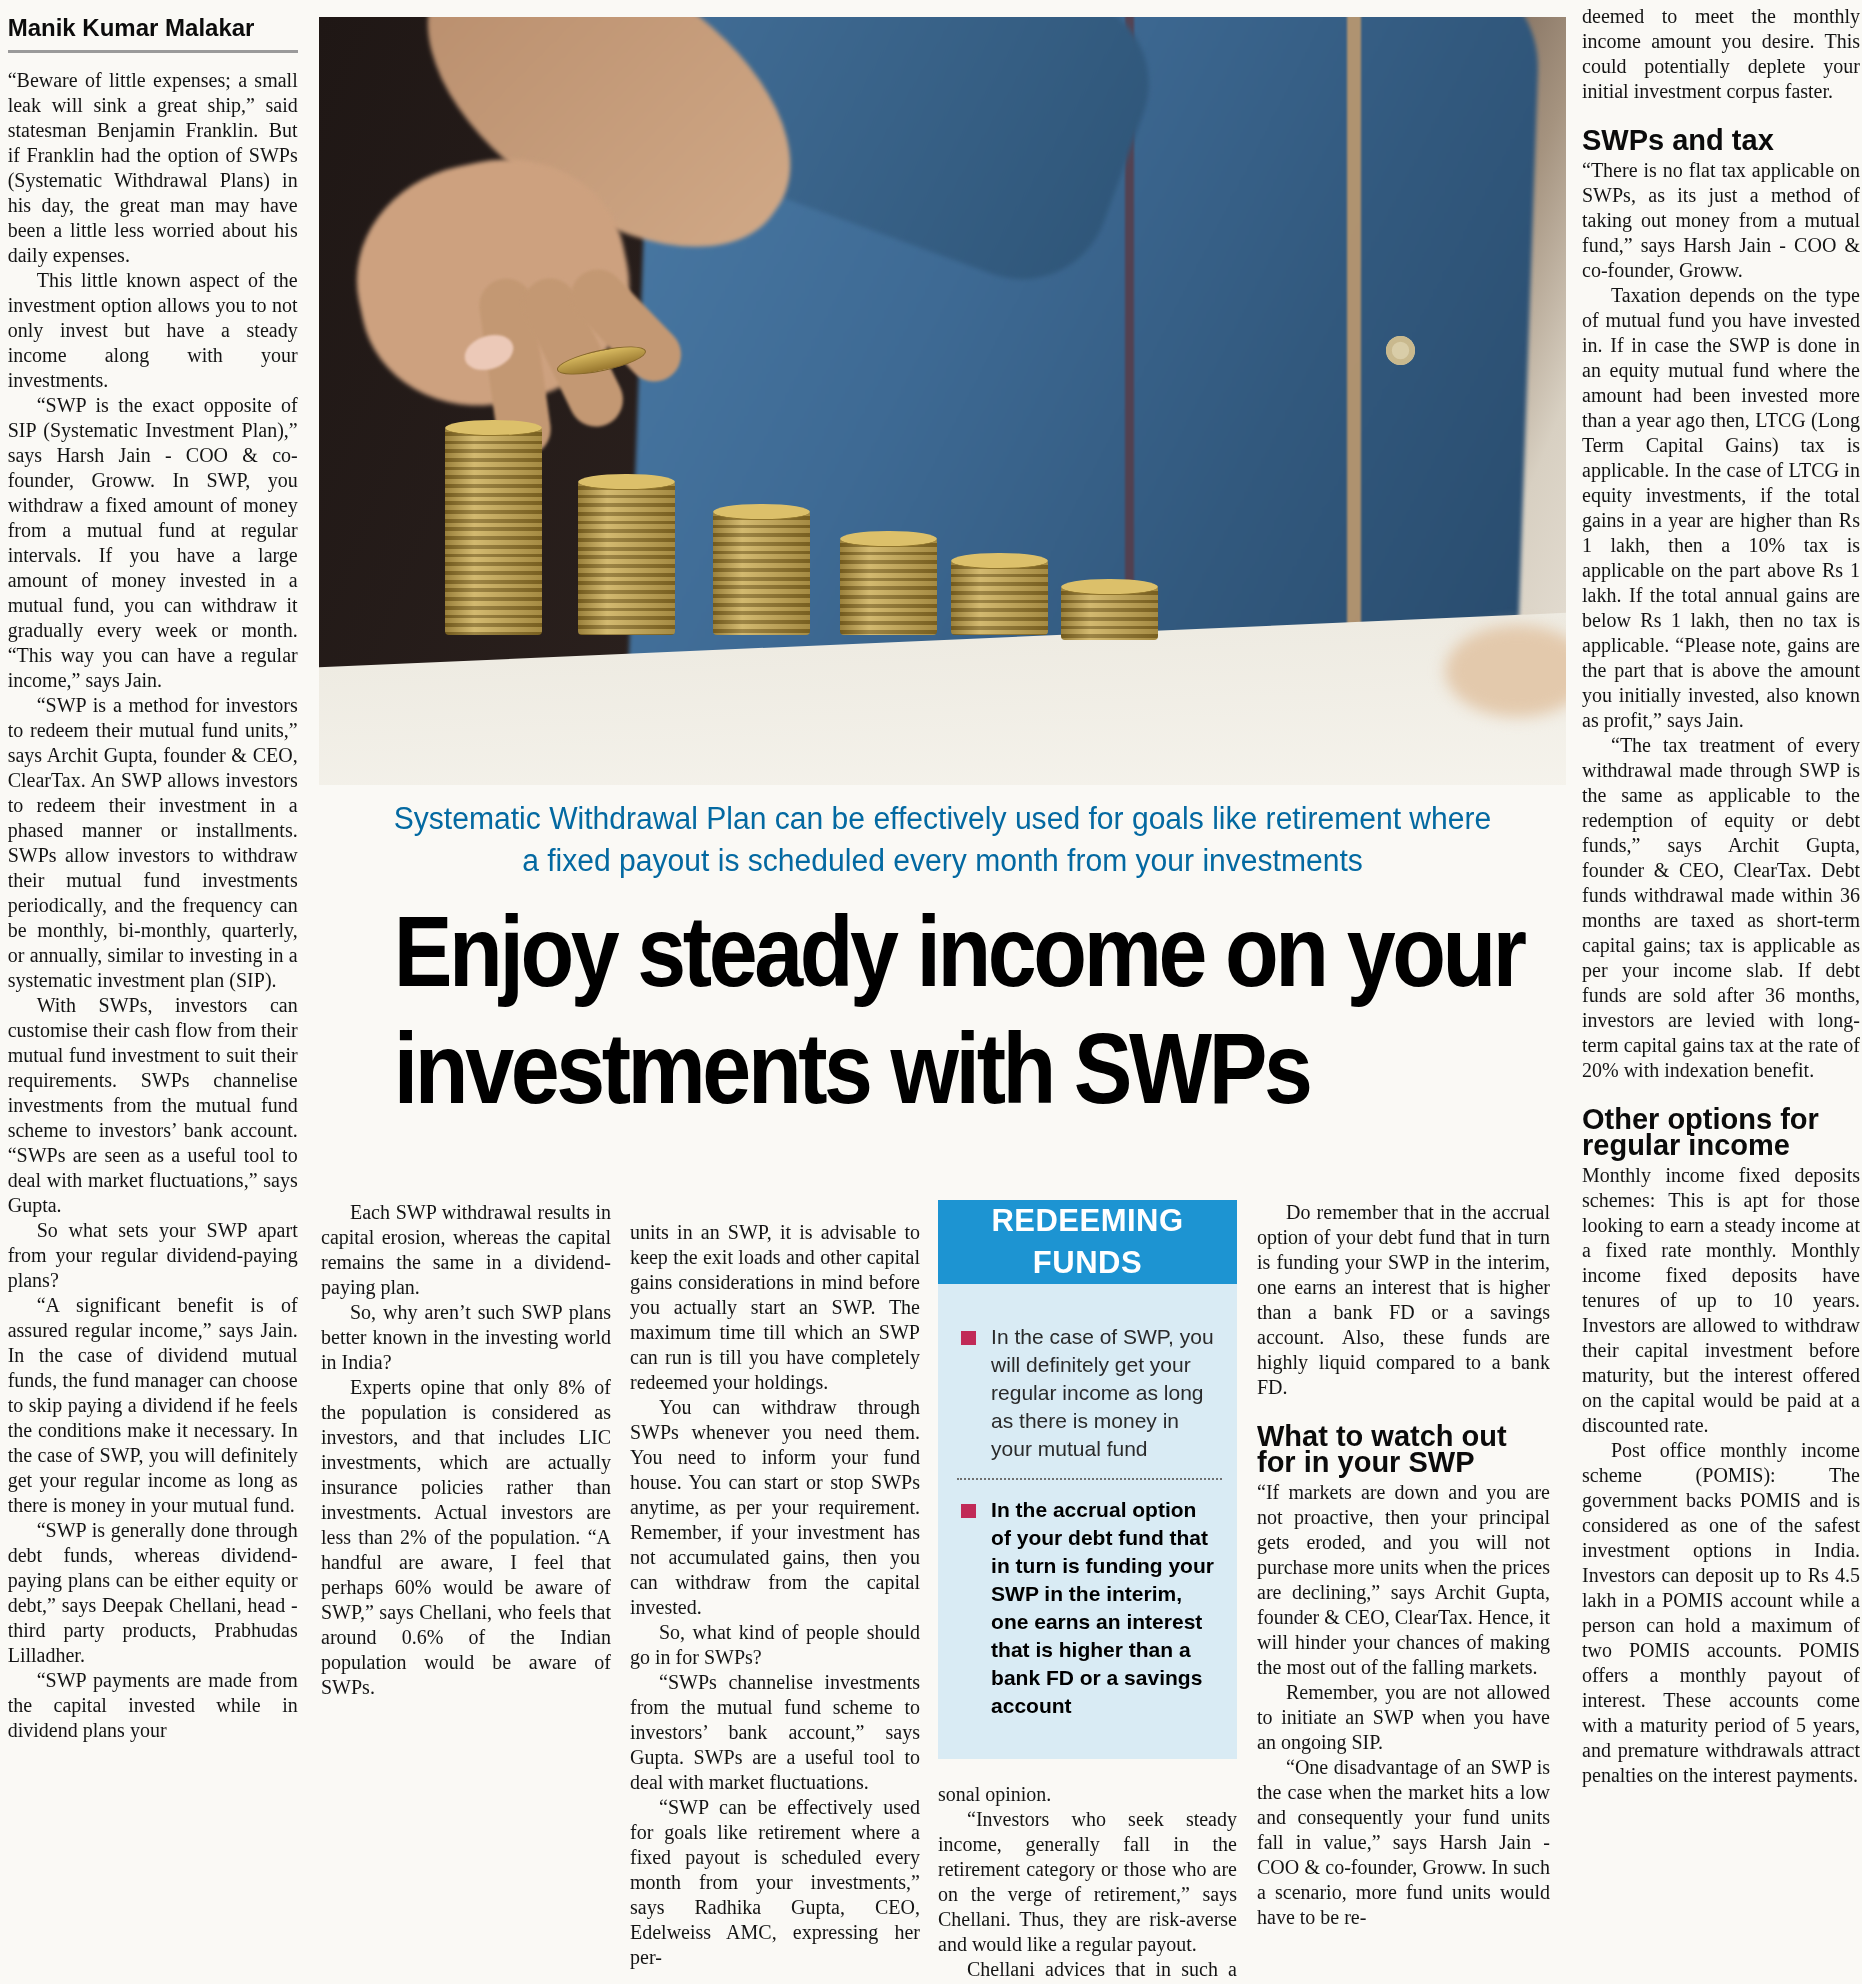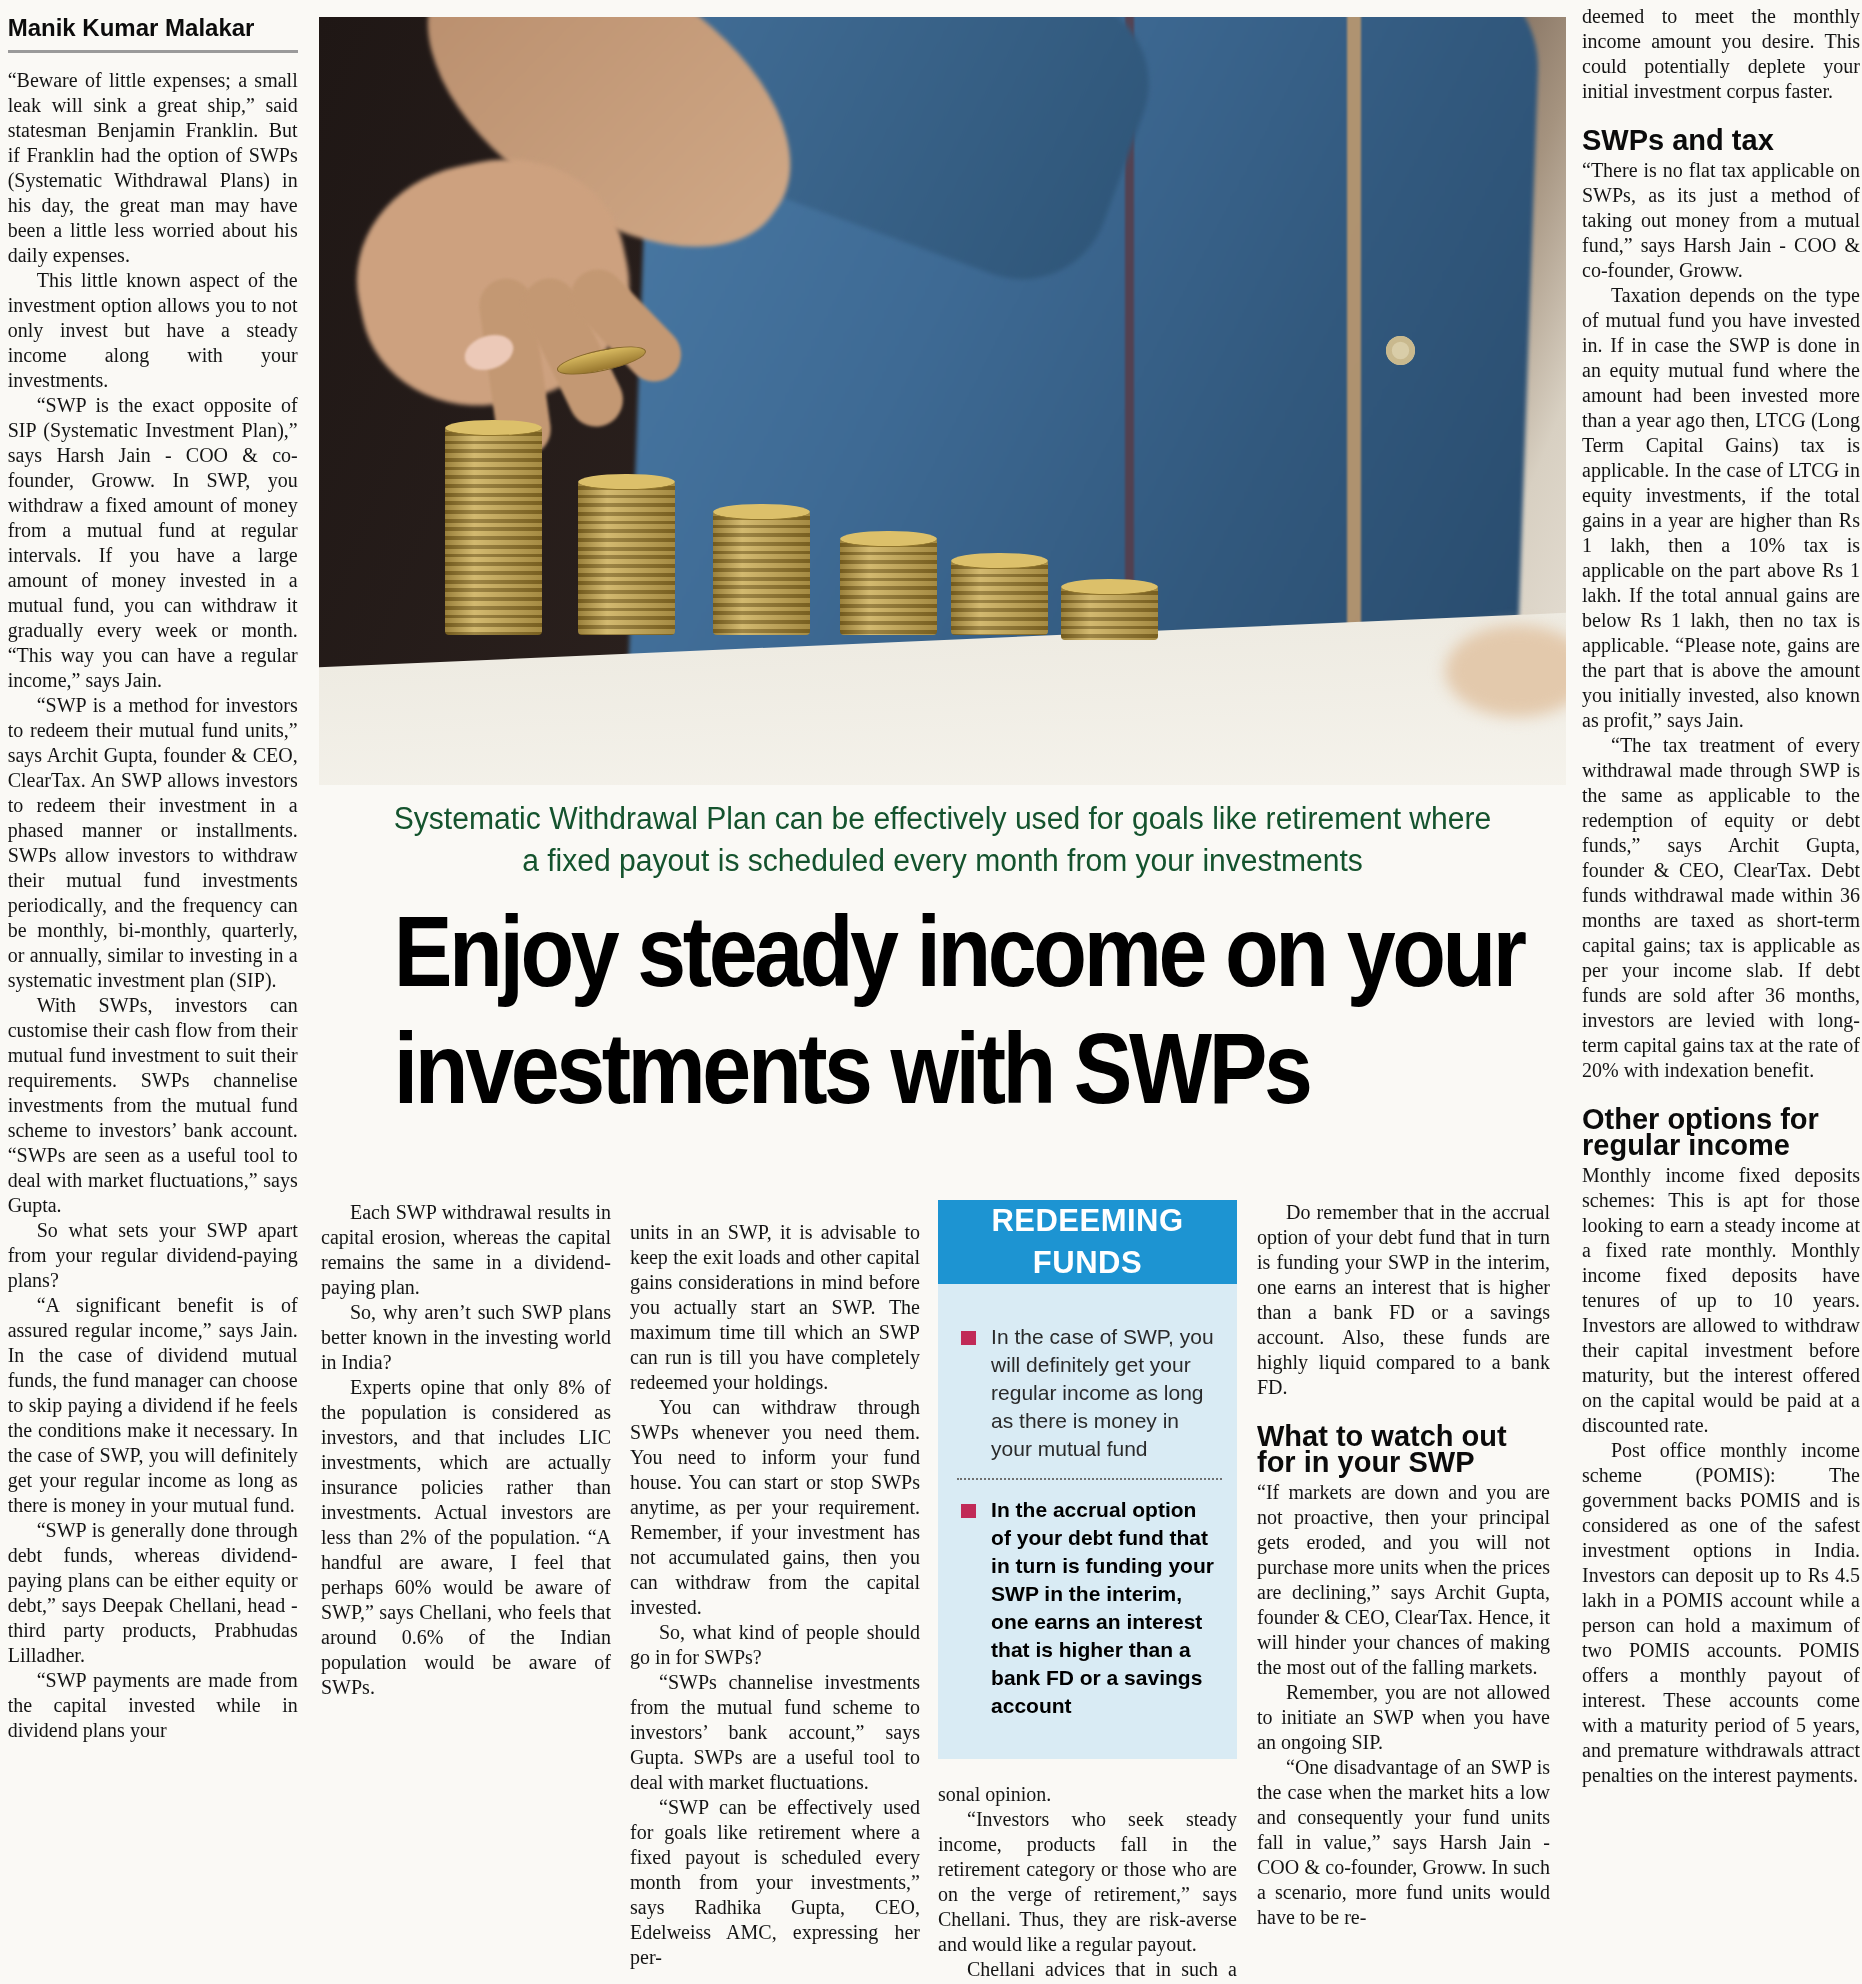--- a/index.html
+++ b/index.html
@@ -60,21 +60,21 @@
        border-radius:50%;border-bottom:1.9px solid #8f742c;}
   .coin-stack.s1{left:126px;height:208px;}
   .coin-stack.s2{left:259px;height:154px;}
   .coin-stack.s3{left:394px;height:124px;}
   .coin-stack.s4{left:521px;height:97px;}
   .coin-stack.s5{left:632px;height:75px;}
   .coin-stack.s6{left:742px;height:54px;bottom:145px;}
 
   
   #caption{position:absolute;left:319px;top:798px;width:1247px;text-align:center;
-           font-family:"Liberation Sans",sans-serif;font-size:31px;line-height:42px;color:#14532d;}
+           font-family:"Liberation Sans",sans-serif;font-size:31px;line-height:42px;color:#0369a1;}
   #caption .cap-line{display:block;transform:scaleX(.97);transform-origin:center;}
   #headline{position:absolute;left:319px;top:893px;width:1247px;text-align:left;
             font-family:"Liberation Sans",sans-serif;font-weight:bold;color:#000000;}
   #headline .hl-line{display:block;font-size:100px;line-height:117px;letter-spacing:-3.9px;
             transform:scaleX(.88);transform-origin:center;white-space:nowrap;}
 
   
   #callout{margin:0 0 23px 0;background:#d9ebf4;}
   #callout-header{background:#1d94d2;color:#ffffff;text-align:center;
       font-family:"Liberation Sans",sans-serif;font-weight:bold;font-size:31px;line-height:42px;
@@ -162,21 +162,21 @@
           <span class="bullet-text">In the case of SWP, you will definitely get your regular income as long as there is money in your mutual fund</span>
         </div>
         <div class="dotted-divider"></div>
         <div class="bullet-row bold">
           <span class="bullet-sq"></span>
           <span class="bullet-text">In the accrual option of your debt fund that in turn is funding your SWP in the interim, one earns an interest that is higher than a bank FD or a savings account</span>
         </div>
       </div>
     </div>
     <p>sonal opinion.</p>
-    <p class="indent">“Investors who seek steady income, products fall in the retirement category or those who are on the verge of retirement,” says Chellani. Thus, they are risk-averse and would like a regular payout.</p>
+    <p class="indent">“Investors who seek steady income, generally fall in the retirement category or those who are on the verge of retirement,” says Chellani. Thus, they are risk-averse and would like a regular payout.</p>
     <p class="indent">Chellani advices that in such a scenario, it’s best to invest a lumpsum amount in debt funds (accrual) to reduce volatility and then structure an SWP based on the monthly requirement.</p>
   </div>
 
   <div id="col4" class="col serif">
     <p class="indent">Do remember that in the accrual option of your debt fund that in turn is funding your SWP in the interim, one earns an interest that is higher than a bank FD or a savings account. Also, these funds are highly liquid compared to a bank FD.</p>
     <div class="subhead">What to watch out for in your SWP</div>
     <p>“If markets are down and you are not proactive, then your principal gets eroded, and you will not purchase more units when the prices are declining,” says Archit Gupta, founder &amp; CEO, ClearTax. Hence, it will hinder your chances of making the most out of the falling markets.</p>
     <p class="indent">Remember, you are not allowed to initiate an SWP when you have an ongoing SIP.</p>
     <p class="indent">“One disadvantage of an SWP is the case when the market hits a low and consequently your fund units fall in value,” says Harsh Jain - COO &amp; co-founder, Groww. In such a scenario, more fund units would have to be re-</p>
   </div>

